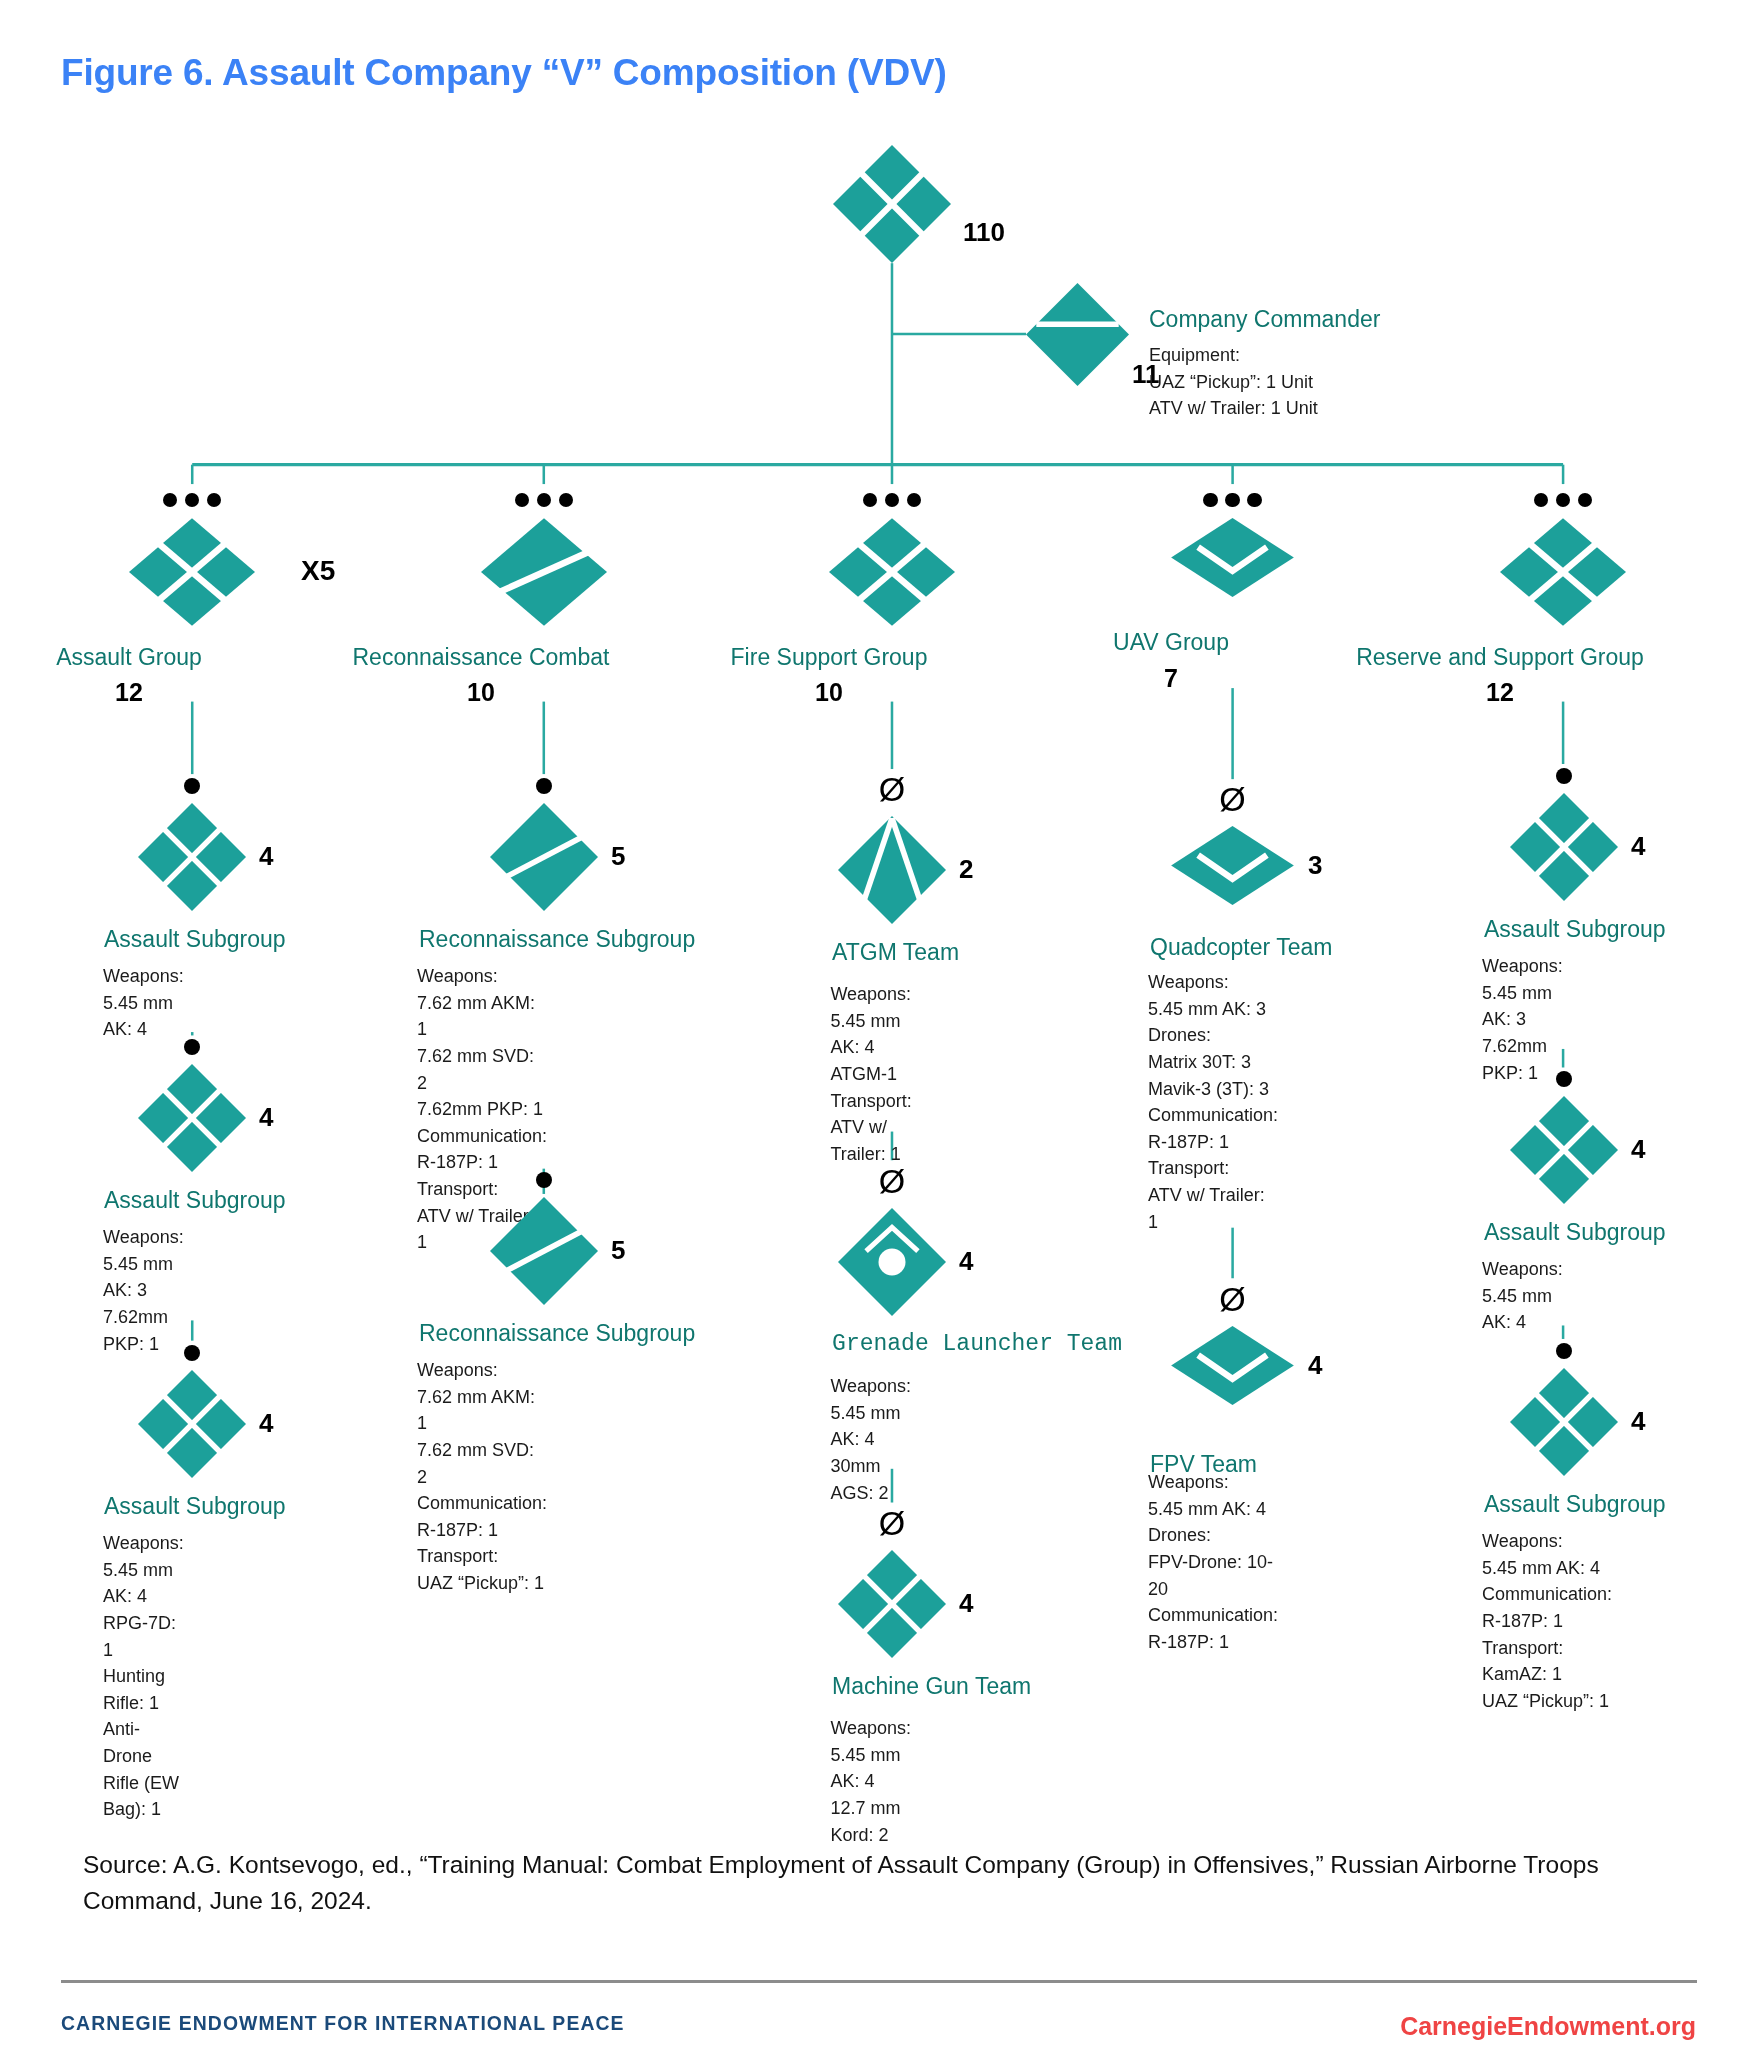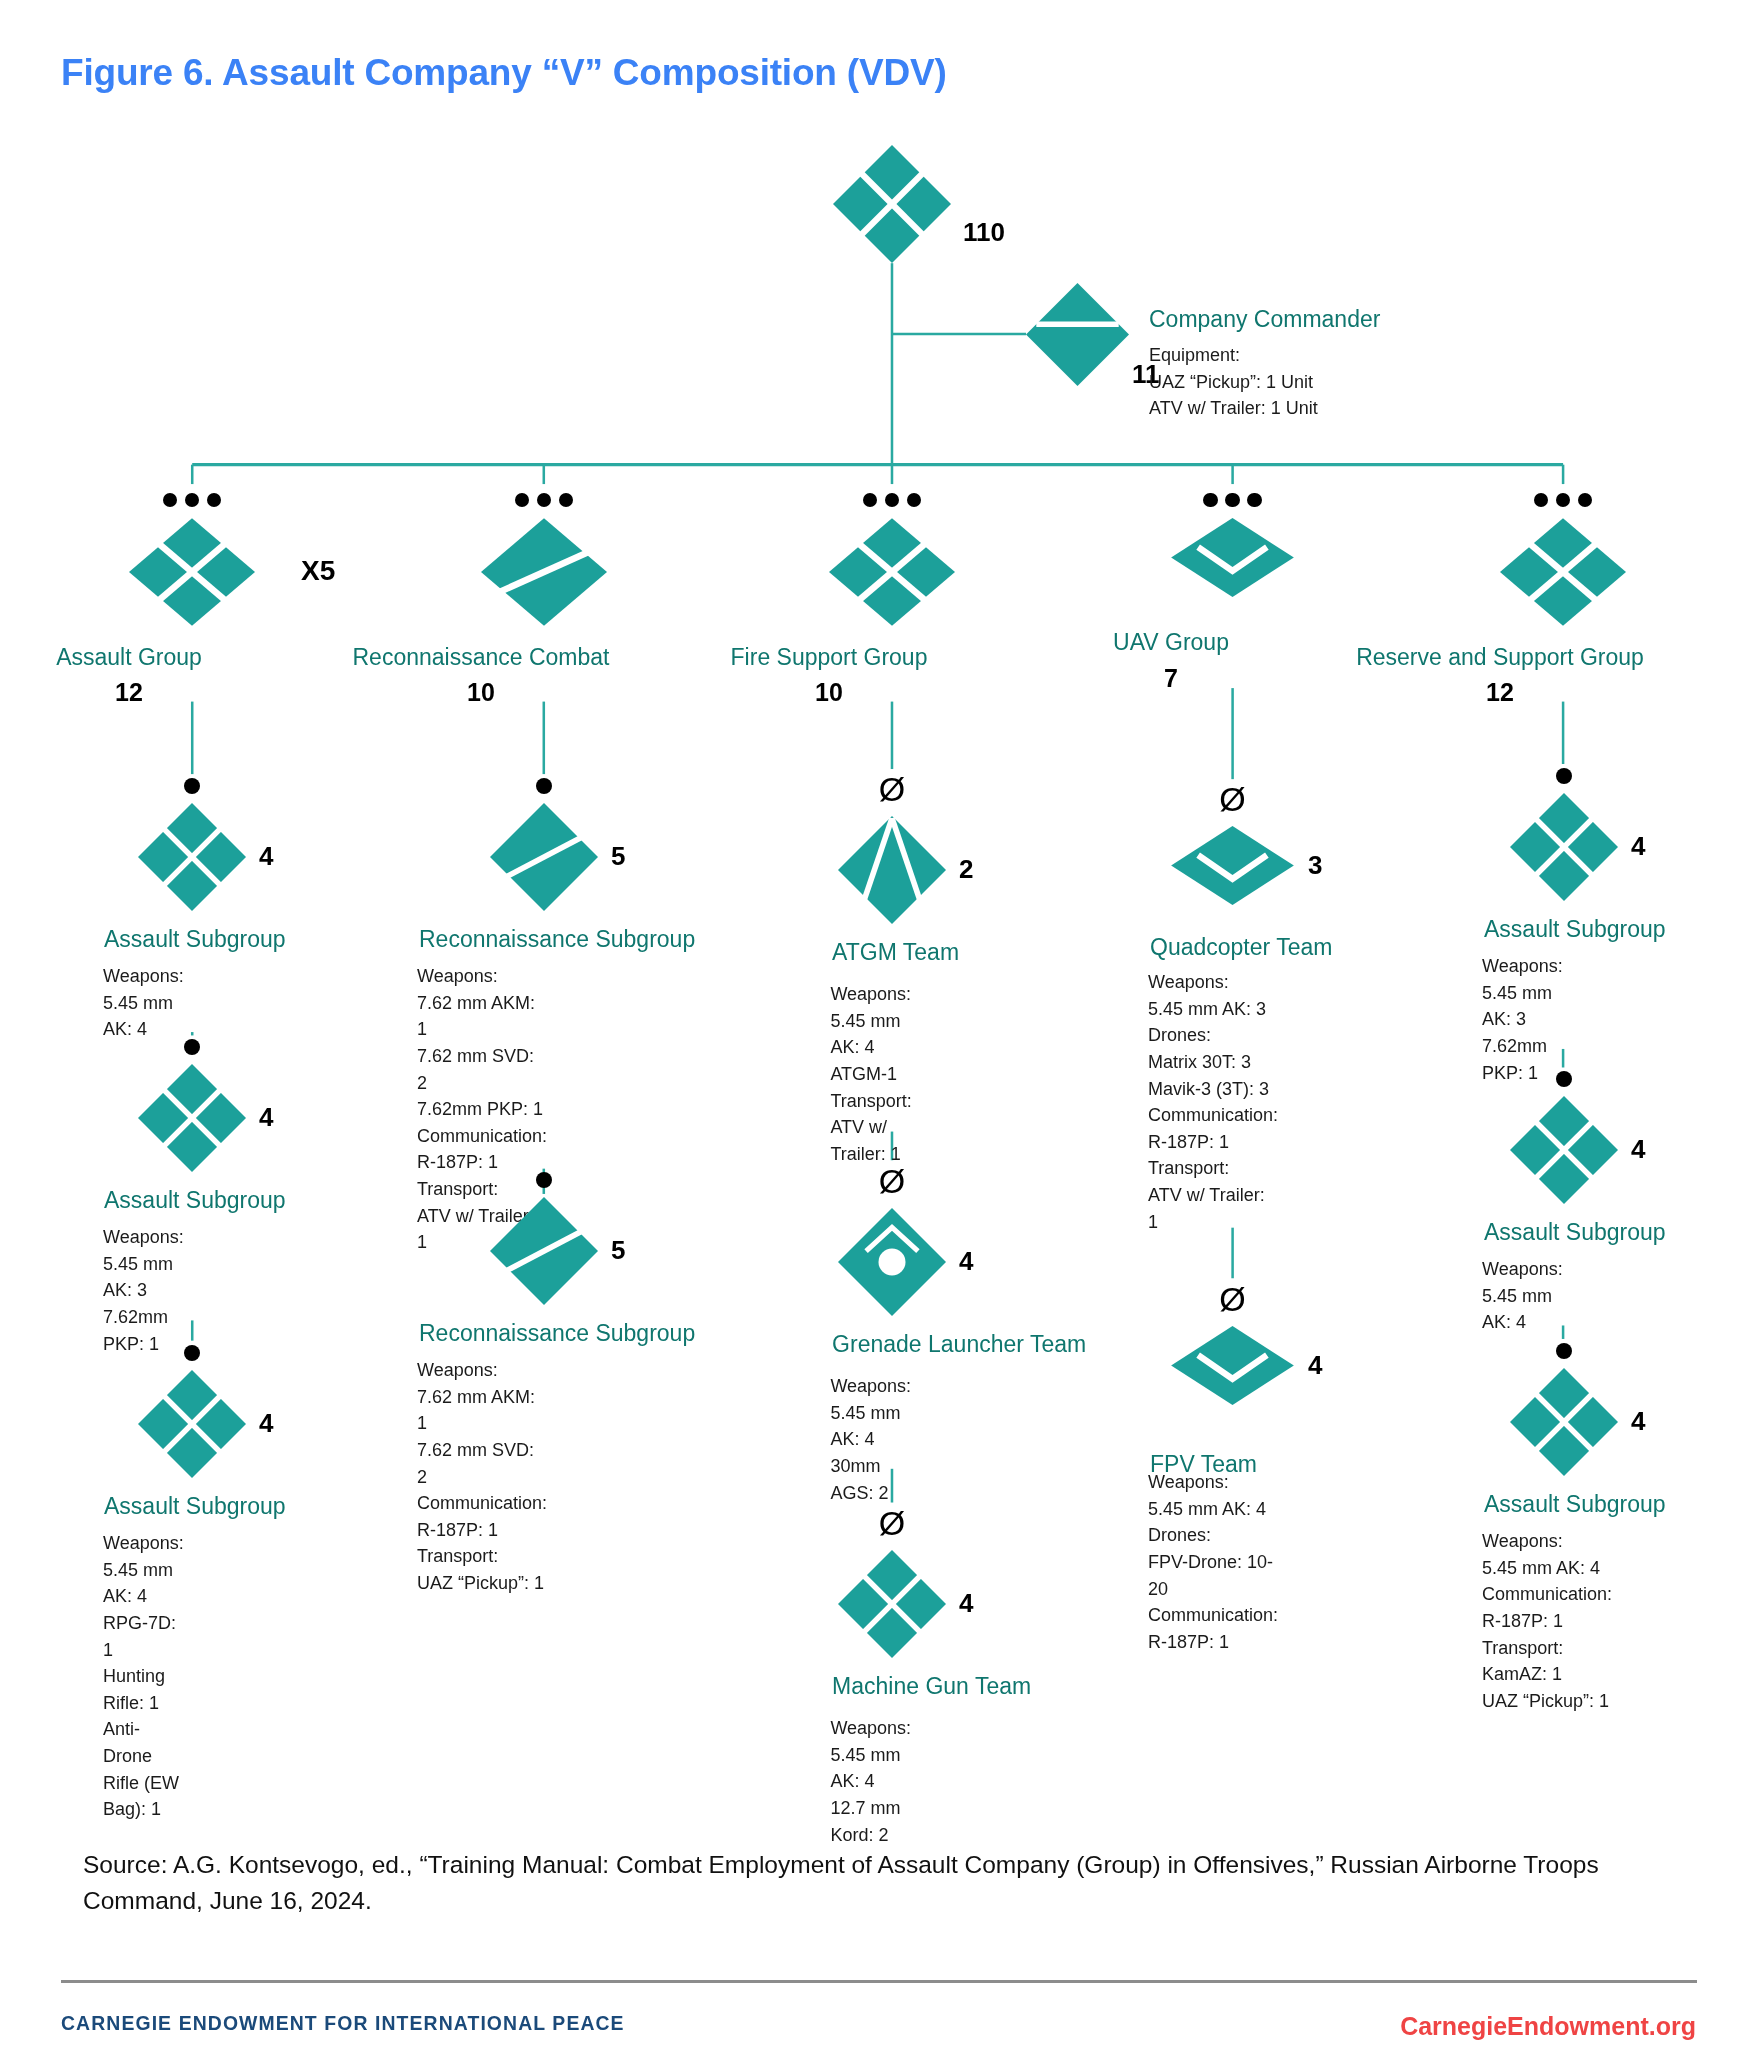--- a/index.html
+++ b/index.html
@@ -266,21 +266,21 @@
 ATV w/ Trailer: 1</div>
     </div>
     <div class="node" style="left: 838px; top: 1208px;">
       <div class="echelon" style="left:-5px;top:-44px;"><span class="ech-team">Ø</span></div>
       <div class="sym"><svg width="108" height="108" viewBox="0 0 128 128">
     <polygon points="64,0 128,64 64,128 0,64" fill="#1CA09A"></polygon>
           <polyline points="33.28,51.2 64,23.04 94.72,51.2" fill="none" stroke="#fff" stroke-width="5.9904"></polyline>
              <circle cx="64" cy="64" r="16" fill="#fff"></circle>
         </svg></div>
       <div class="qty" style="left:121px;top:40px;">4</div>
-      <div class="title-lbl" style="left: -5.9px; transform: none; top: 123px;">Grenade Launcher Team</div>
+      <div class="title-lbl" style="left: -5.9px; transform: none; top: 123px; font-family: Liberation Mono, monospace;">Grenade Launcher Team</div>
       <div class="detail" style="left:-7.6px;top:165px;">Weapons:
 5.45 mm AK: 4
 30mm AGS: 2</div>
     </div>
     <div class="node" style="left: 838px; top: 1550px;">
       <div class="echelon" style="left:-5px;top:-44px;"><span class="ech-team">Ø</span></div>
       <div class="sym"><svg width="108" height="108" viewBox="0 0 128 128">
     <polygon points="64,0 128,64 64,128 0,64" fill="#1CA09A"></polygon>
           <line x1="17.92" y1="17.92" x2="110.08" y2="110.08" stroke="#fff" stroke-width="6.656"></line>
              <line x1="110.08" y1="17.92" x2="17.92" y2="110.08" stroke="#fff" stroke-width="6.656"></line>

